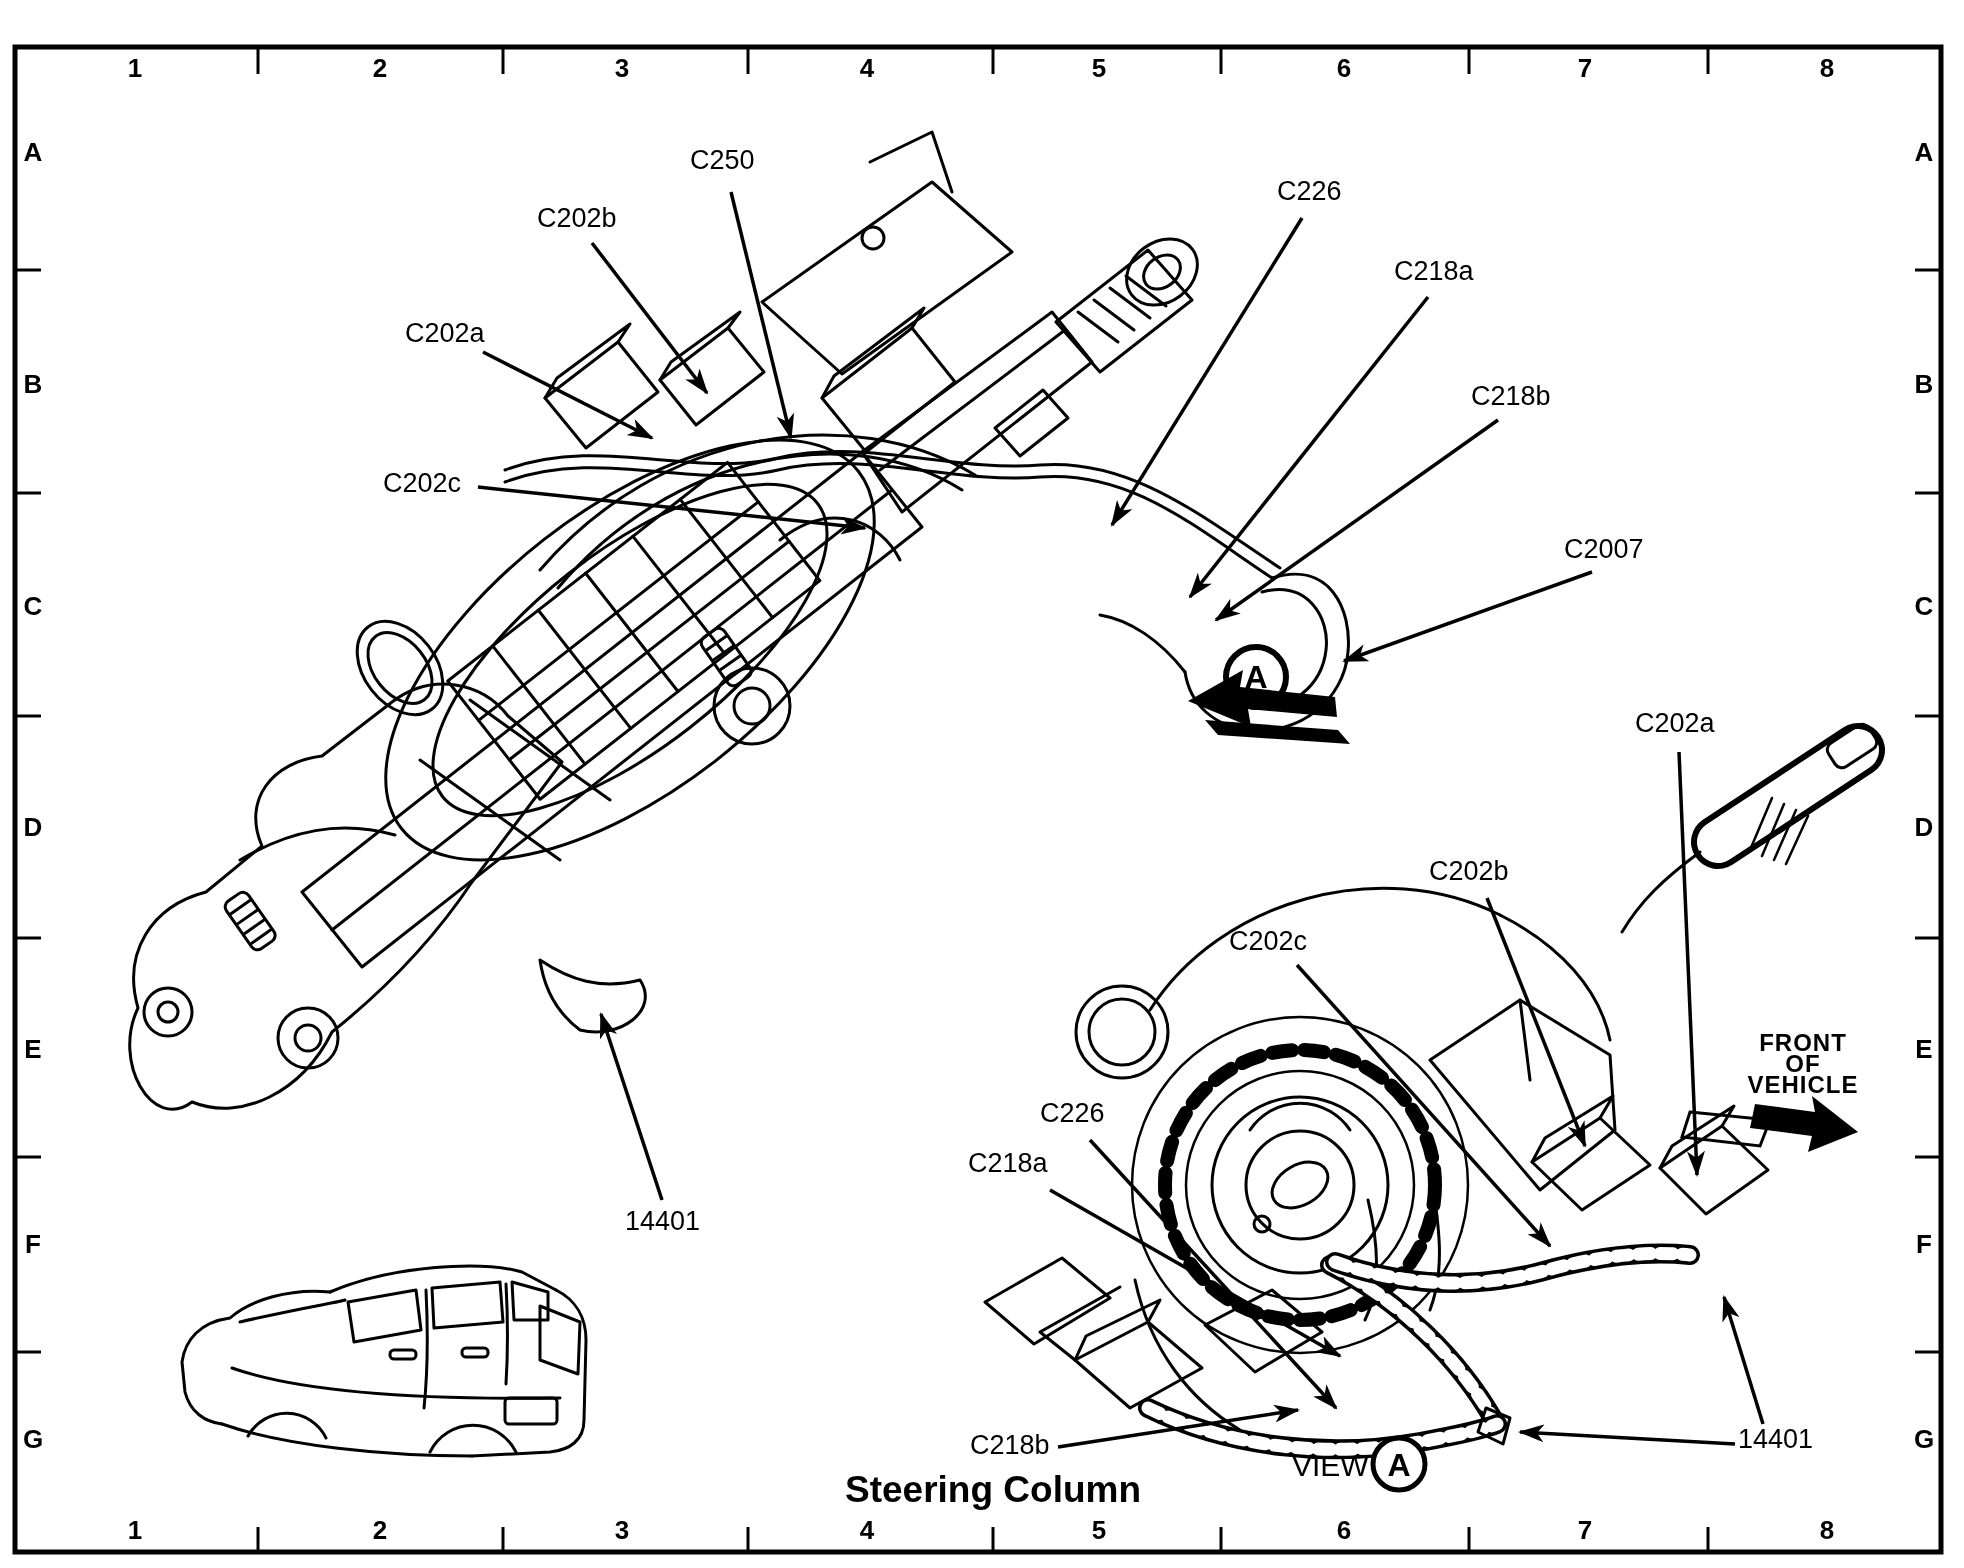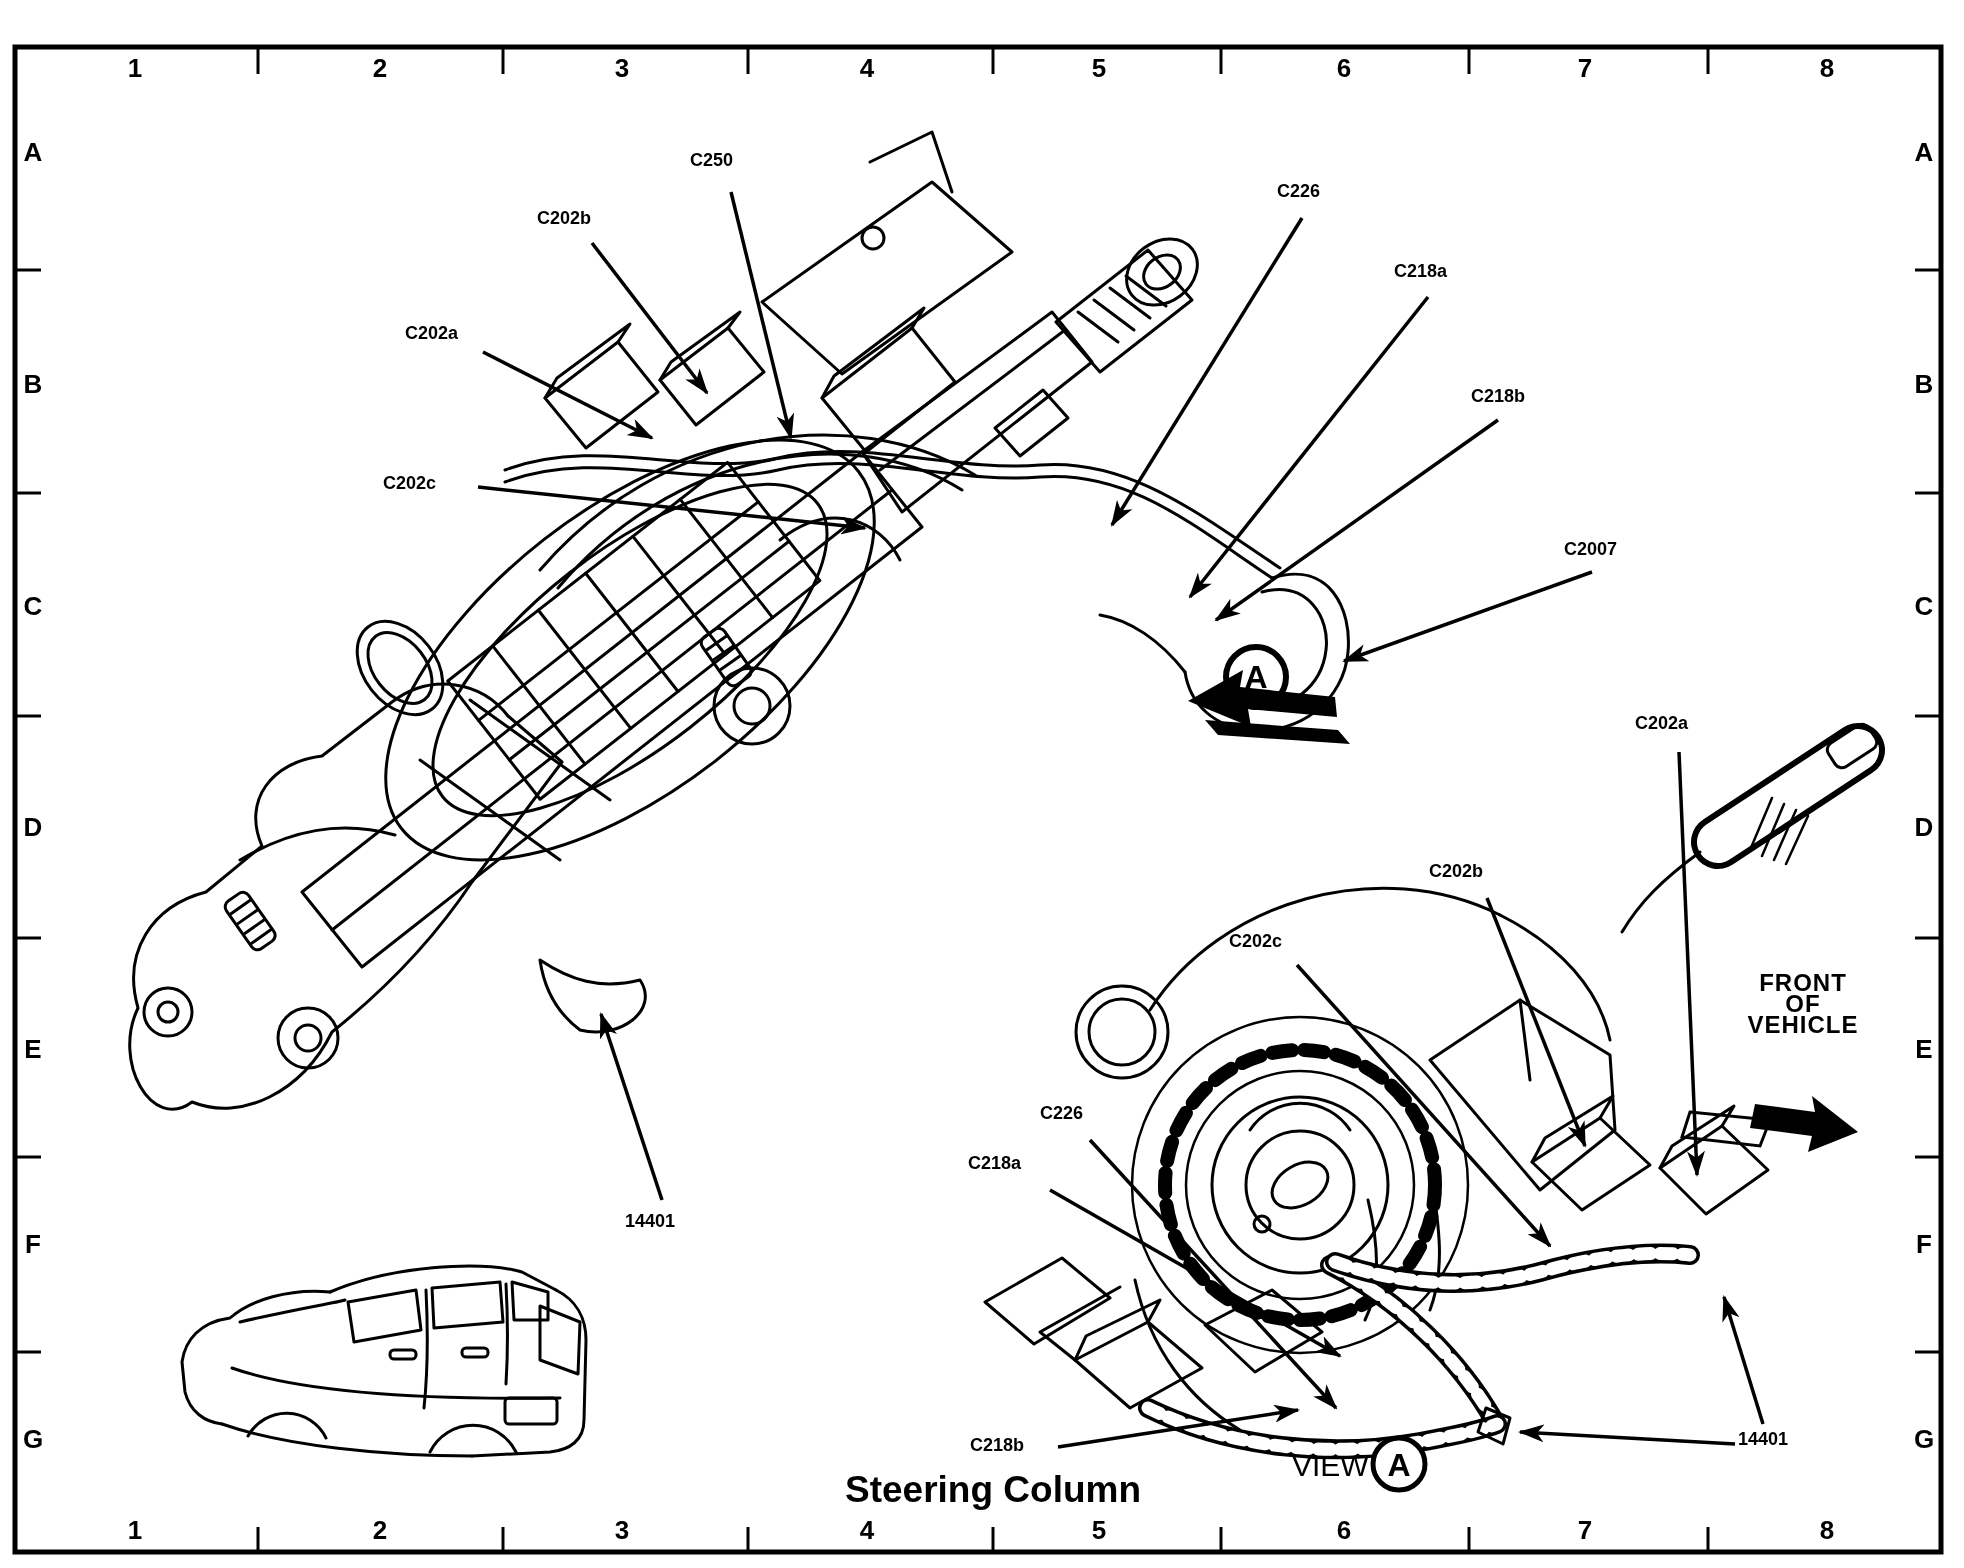--- a/index.html
+++ b/index.html
@@ -1,19 +1,19 @@
 <!DOCTYPE html>
 <html><head>
 <meta charset="utf-8">
 <style>
   html,body{margin:0;padding:0;background:#fff;}
   .page{position:relative;width:1964px;height:1568px;background:#ffffff;overflow:hidden;
         font-family:"Liberation Sans", sans-serif;color:#000;}
   .art{position:absolute;left:0;top:0;}
-  .lbl{position:absolute;font-weight:bold;font-size:18px;line-height:30px;white-space:nowrap;}
+  .lbl{position:absolute;font-weight:normal;font-size:27px;line-height:30px;white-space:nowrap;}
   .ruler{position:absolute;font-weight:bold;font-size:26px;line-height:28px;transform:translateX(-50%);}
   .title{position:absolute;font-weight:bold;font-size:37px;line-height:40px;white-space:nowrap;text-align:right;}
   .viewword{position:absolute;font-weight:normal;font-size:30px;line-height:32px;}
   .circleletter{position:absolute;font-weight:bold;font-size:32px;line-height:34px;transform:translateX(-50%);}
   .fov{position:absolute;width:160px;text-align:center;font-weight:bold;font-size:24px;line-height:21px;letter-spacing:1px;}
 </style>
 </head>
 <body>
 
 <div class="page">
@@ -289,21 +289,21 @@
   <div class="lbl" style="left:1635px;top:708px">C202a</div>
   <div class="lbl" style="left:1429px;top:856px">C202b</div>
   <div class="lbl" style="left:1229px;top:926px">C202c</div>
   <div class="lbl" style="left:1040px;top:1098px">C226</div>
   <div class="lbl" style="left:968px;top:1148px">C218a</div>
   <div class="lbl" style="left:970px;top:1430px">C218b</div>
   <div class="lbl" style="left:1738px;top:1424px">14401</div>
 
   <div class="circleletter" style="left:1256px;top:660px">A</div>
 
-  <div class="fov" style="left:1723px;top:972px">
+  <div class="fov" style="left:1723px;top:1032px">
     <div>FRONT</div>
     <div>OF</div>
     <div>VEHICLE</div>
   </div>
 
   <div class="viewword" style="left:1292px;top:1450px">VIEW</div>
   <div class="circleletter" style="left:1399px;top:1448px">A</div>
 
   <div class="title" style="left:845px;top:1470px">Steering Column</div>
 

